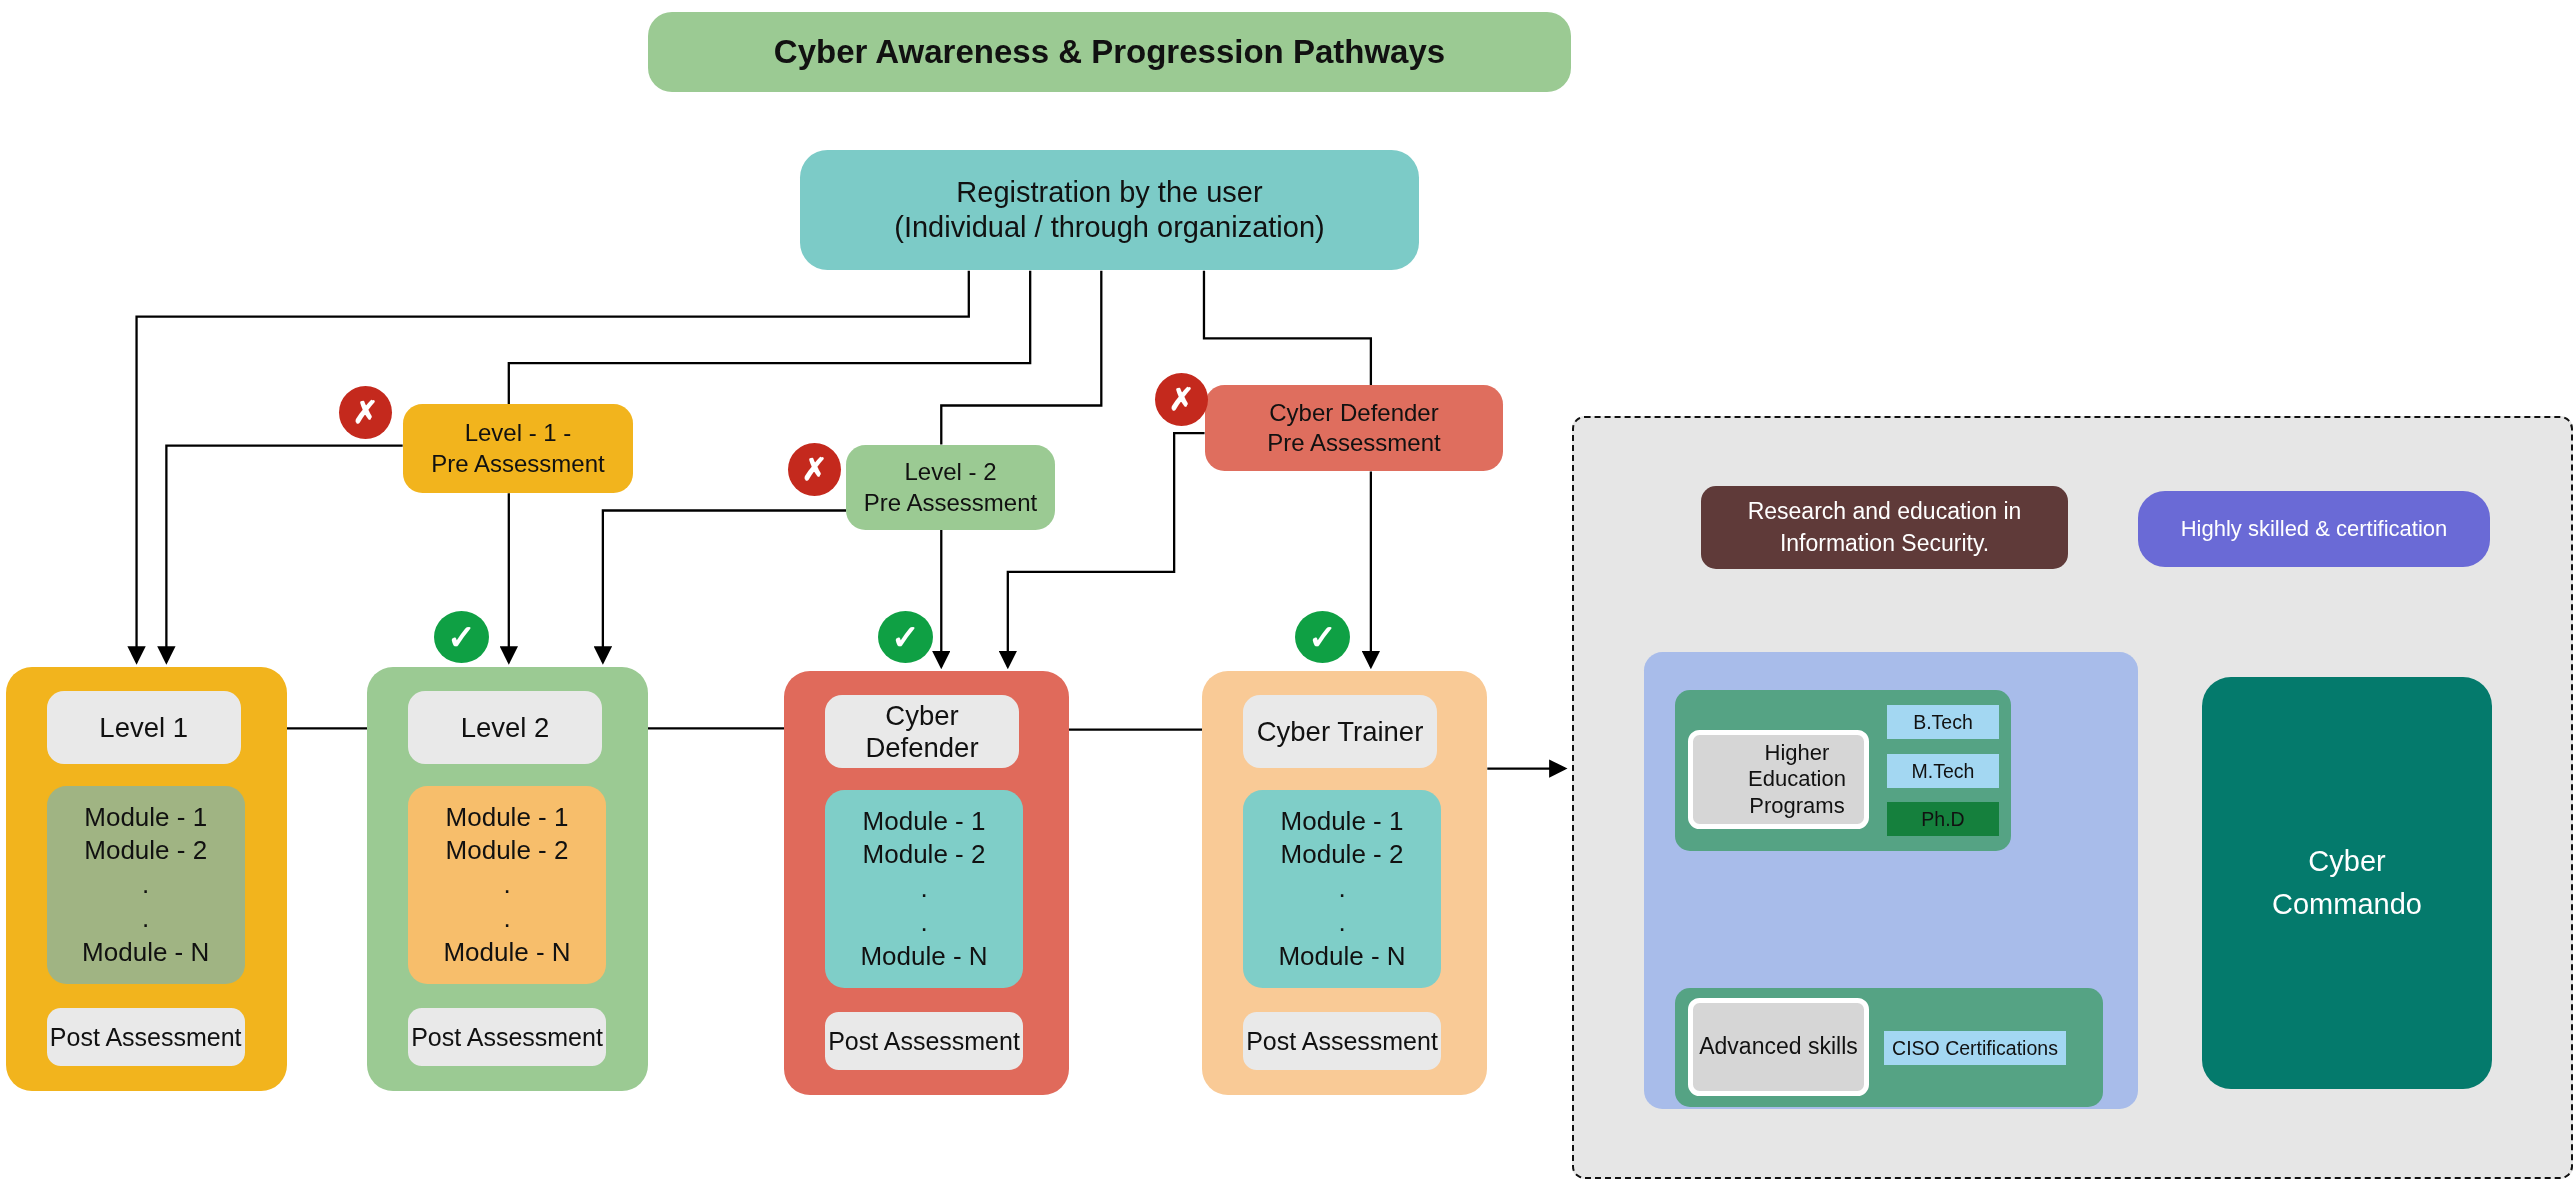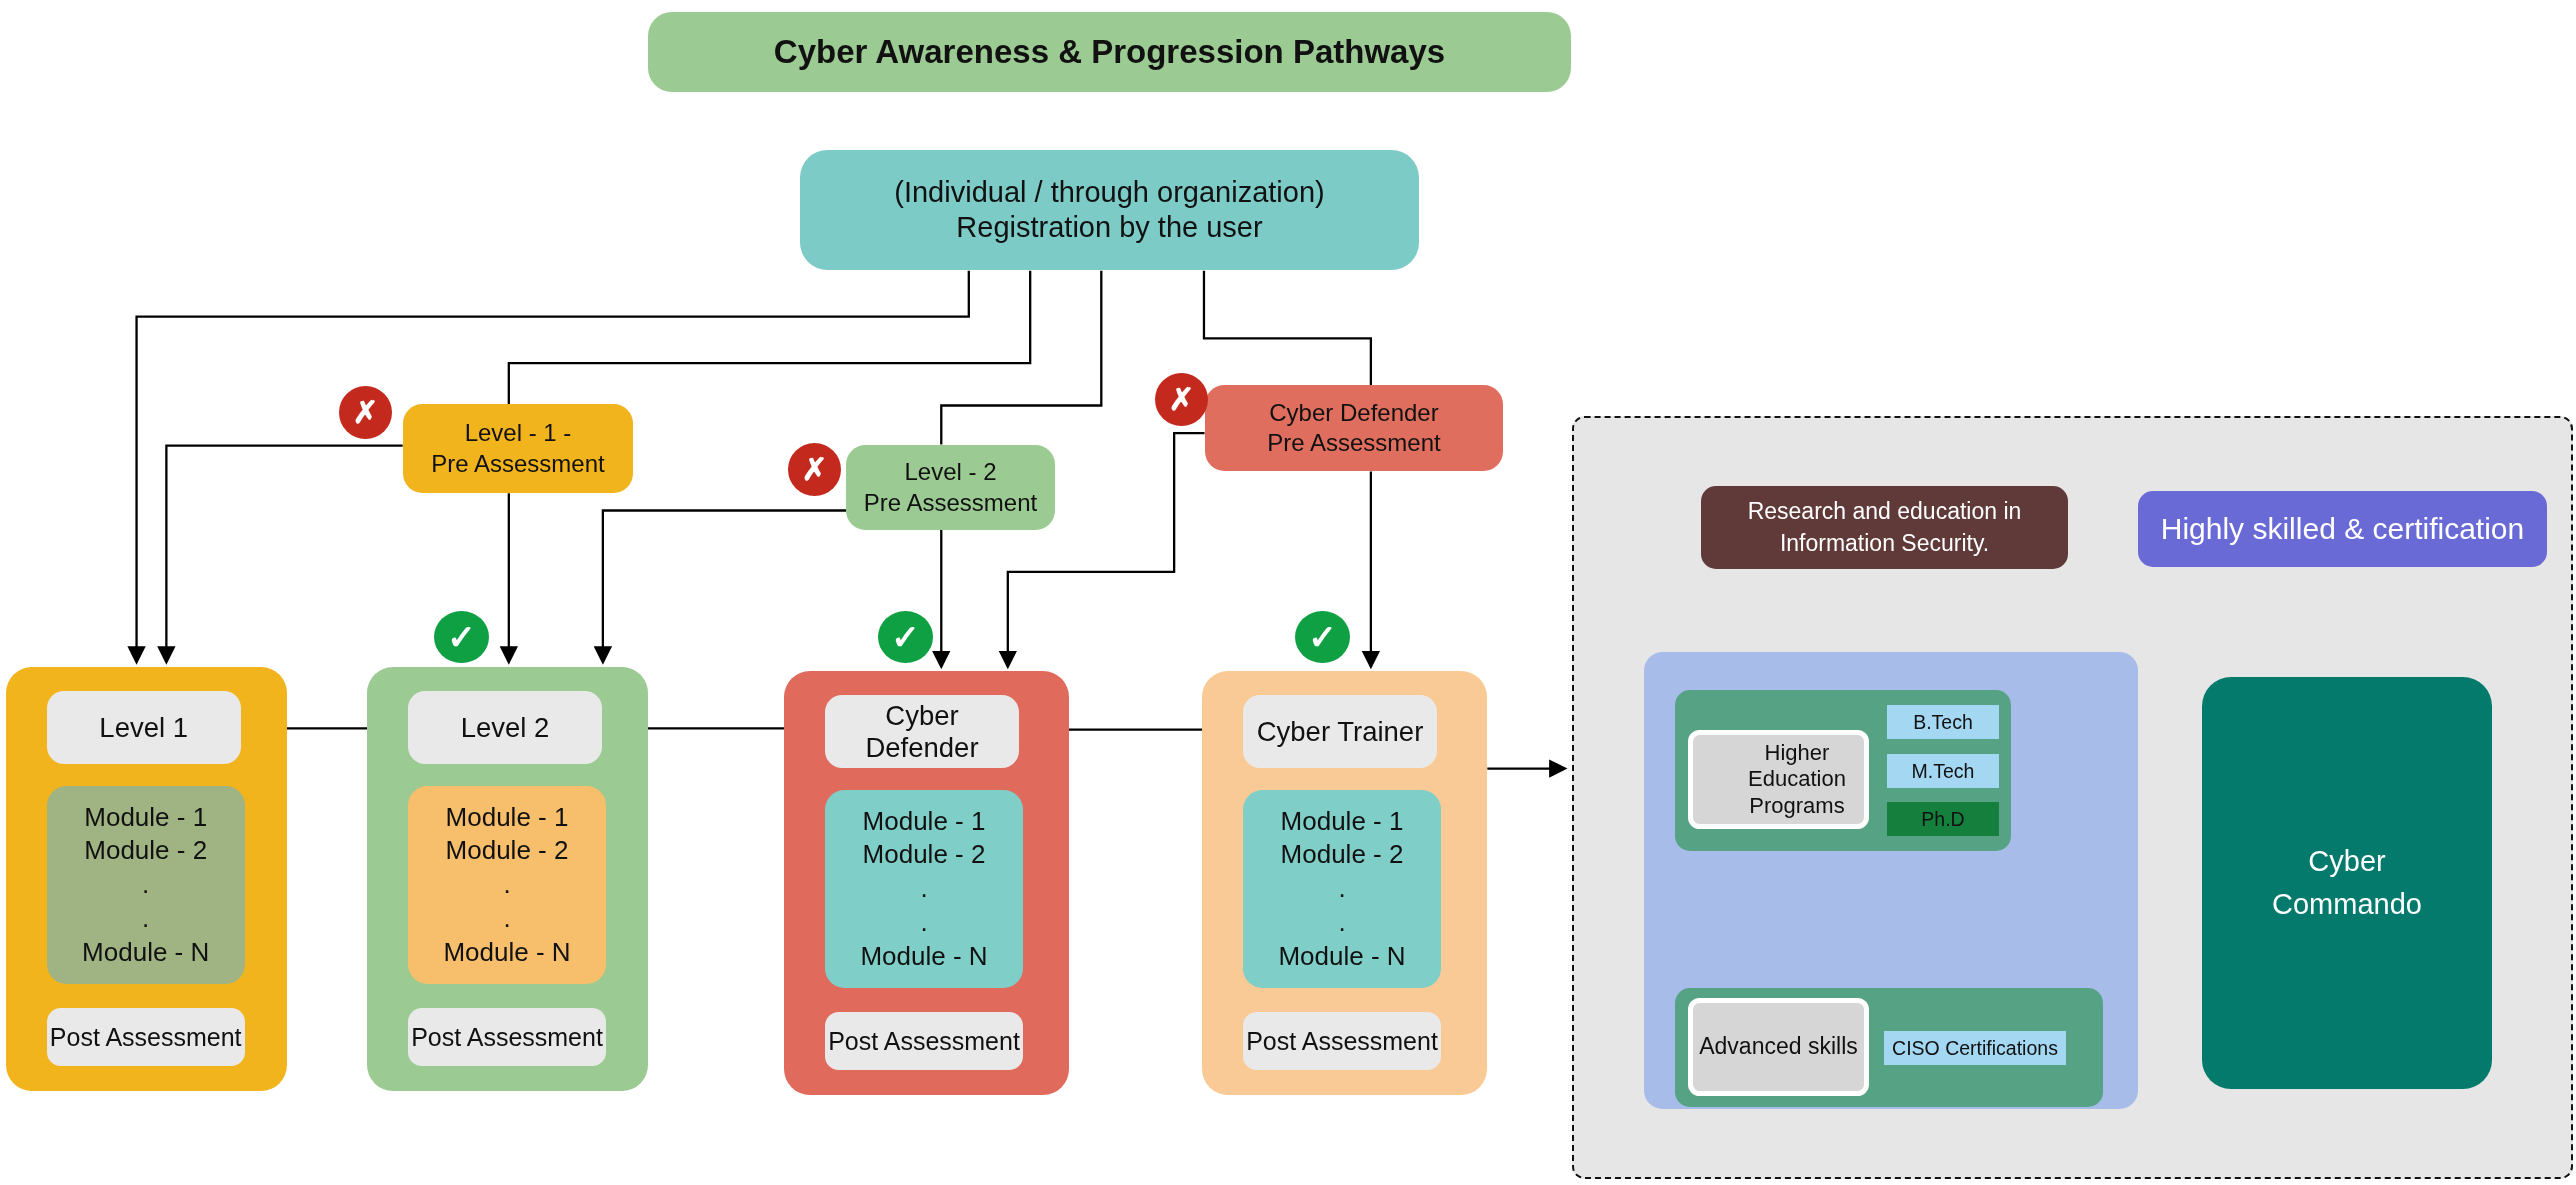--- a/index.html
+++ b/index.html
@@ -39,21 +39,21 @@
   .col-1{left:5.7px;top:667px;}
   .col-2{left:367px;top:667px;}
   .col-3{left:784px;top:671px;width:285px;}
   .col-4{left:1202px;top:671px;width:285px;}
   .col-pill{left:41px;top:24px;width:194px;height:73px;border-radius:17px;background:#E9E9E9;font-size:27.5px;}
   .col-modules{left:41px;top:119px;width:198px;height:198px;border-radius:19.5px;font-size:26px;line-height:1.3;flex-direction:column;}
   .col-post{left:41px;top:341px;width:198px;height:58px;border-radius:13.8px;background:#E9E9E9;font-size:25px;}
 
   .outcome-panel{left:1572px;top:416px;width:1001px;height:763px;border-radius:12.6px;border:2.9px dashed #111;}
   .research-box{left:1701px;top:486px;width:367px;height:83px;border-radius:15px;color:#fff;font-size:23px;line-height:1.35;}
-  .skilled-box{left:2138px;top:491px;width:409px;height:76px;border-radius:15px;color:#fff;font-size:30px;}
+  .skilled-box{left:2138px;top:491px;width:352px;height:76px;border-radius:27px;color:#fff;font-size:22px;}
   .pathways-panel{left:1644px;top:652px;width:494px;height:457px;border-radius:18.4px;}
   .pathway-row{border-radius:15px;}
   .row-1{left:31px;top:38px;width:336px;height:161px;}
   .row-2{left:31px;top:205px;width:428px;height:120px;}
   .row-3{left:31px;top:336px;width:428px;height:119px;}
   .pathway-label{border:5.2px solid #fff;border-radius:11.5px;font-size:22px;line-height:1.2;}
   .label-1{left:13px;top:40px;width:181px;height:99px;padding-left:37px;}
   .label-2{left:13px;top:12px;width:181px;height:97px;font-size:23px;}
   .label-3{left:13px;top:9.8px;width:181px;height:98px;font-size:23px;}
   .chip{border-radius:0;font-size:19.5px;}
@@ -90,22 +90,22 @@
       <path d="M1058,1270 H1431" marker-end="url(#arrow)"></path>
       <path d="M1785,1272 H2159" marker-end="url(#arrow)"></path>
       <path d="M2593,1340 H2728" marker-end="url(#arrow)"></path>
     </g>
   </svg>
 
   <div class="abs node center title-banner" style="background-color: rgb(155, 202, 147);">Cyber Awareness &amp; Progression Pathways</div>
 
   <div class="abs node center registration" style="background-color: rgb(124, 203, 199);">
     <div>
+      <div>Registration by the user</div>
       <div>(Individual / through organization)</div>
-      <div>Registration by the user</div>
     </div>
   </div>
 
   <div class="abs node center pre-box pre-1 multiline" style="background-color: rgb(242, 180, 29);">Level - 1 -
 Pre Assessment</div>
   <div class="abs node center pre-box pre-2 multiline" style="background-color: rgb(155, 202, 147);">Level - 2
 Pre Assessment</div>
   <div class="abs node center pre-box pre-3 multiline" style="background-color: rgb(223, 110, 94);">Cyber Defender
 Pre Assessment</div>
 

